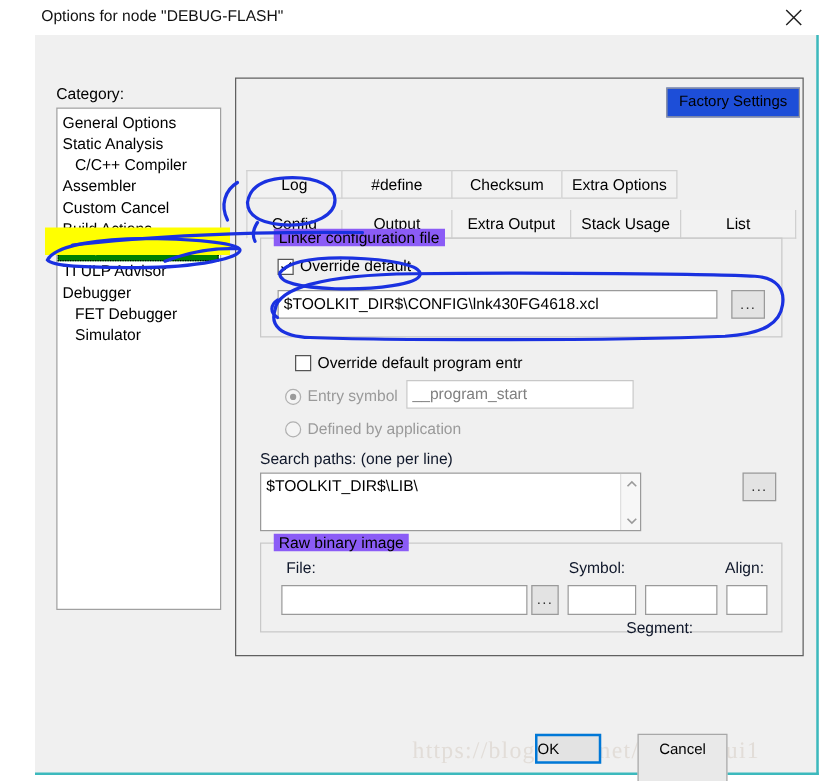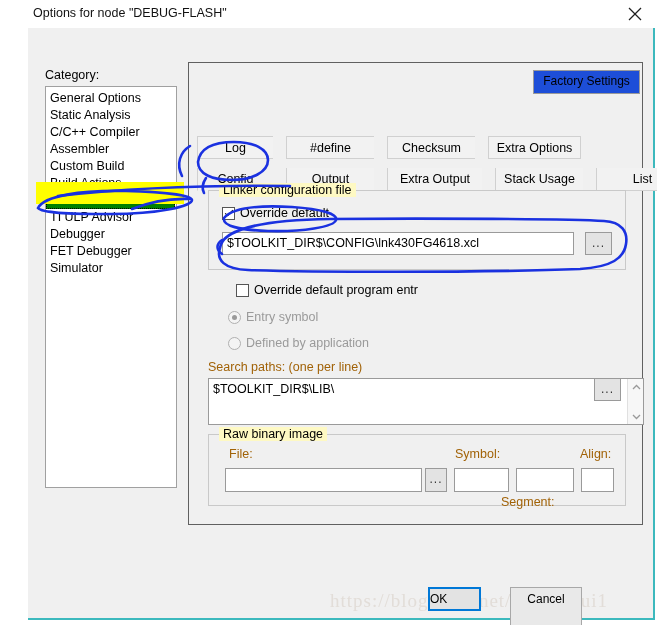--- a/index.html
+++ b/index.html
@@ -75,21 +75,21 @@
     padding-top: 3px;
   }
   .cat-item {
     height: 17px;
     line-height: 17px;
     font-size: 12.5px;
     padding-left: 4px;
     white-space: nowrap;
     color: #000;
   }
-  .cat-item.indent { padding-left: 4px; }
+  .cat-item.indent { padding-left: 14px; }
   .cat-item.selected {
     background: #008000;
     color: #ffff66;
     outline: 1px dotted #000;
     outline-offset: -1px;
     margin-right: 1px;
   }
 
   
   #options-panel {
@@ -116,21 +116,20 @@
 
   
   #tab-strip {
     position: absolute;
     left: 197px; top: 136px;
     width: 440px;
   }
   .tab-row {
     display: flex;
     height: 32px;
-    gap: 13px;
   }
   .tab {
     flex: 0 0 auto;
     height: 23px;
     line-height: 22px;
     font-size: 12.5px;
     text-align: center;
     background: #f2f2f2;
     border: 1px solid #d0d0d0;
     border-right: none;
@@ -154,21 +153,21 @@
   }
 
   .group {
     position: absolute;
     border: 1px solid #c9c9c9;
     box-sizing: border-box;
   }
   .group > .group-title {
     position: absolute;
     top: -8px; left: 10px;
-    background: #fef9c3;
+    background: #8b5cf6;
     padding: 0 4px;
     font-size: 12.5px;
     color: #000;
     white-space: nowrap;
   }
 
   #group-linker-config {
     left: 11px; top: 8px;
     width: 418px; height: 80px;
   }
@@ -255,28 +254,28 @@
     left: 3px; top: 3px;
     width: 5px; height: 5px;
     border-radius: 50%;
     background: #9a9a9a;
   }
 
   .static-label {
     position: absolute;
     font-size: 12.5px;
     white-space: nowrap;
-    color: #a16207;
+    color: #0f172a;
   }
 
   
   #search-paths-box {
     position: absolute;
     left: 11px; top: 196px;
-    width: 436px; height: 47px;
+    width: 305px; height: 47px;
     background: #fff;
     border: 1px solid #9a9a9a;
     box-sizing: border-box;
     overflow: hidden;
   }
   #search-paths-text {
     position: absolute;
     left: 4px; top: 3px;
     font-size: 12.5px;
     white-space: pre;
@@ -382,21 +381,21 @@
   <svg id="highlighter" width="657" height="625">
     <rect x="36" y="182" width="148" height="22" fill="#ffff00"></rect>
   </svg>
 
   <div id="category-label">Category:</div>
   <div id="category-list">
     <div class="cat-item">General Options</div>
     <div class="cat-item">Static Analysis</div>
     <div class="cat-item indent">C/C++ Compiler</div>
     <div class="cat-item">Assembler</div>
-    <div class="cat-item">Custom Build</div>
+    <div class="cat-item">Custom Cancel</div>
     <div class="cat-item">Build Actions</div>
     <div class="cat-item selected">Linker</div>
     <div class="cat-item">TI ULP Advisor</div>
     <div class="cat-item">Debugger</div>
     <div class="cat-item indent">FET Debugger</div>
     <div class="cat-item indent">Simulator</div>
   </div>
 
   <div id="options-panel"></div>
   <div id="factory-settings">Factory Settings</div>
@@ -430,20 +429,21 @@
     <div class="browse-btn" style="left:388px; top:50px; width:27px; height:23px; line-height:20px;">...</div>
 
     <div class="chk" style="left:11px; top:101px;padding-left:28px;">
       <span class="box"></span>
       <span>Override default program entr</span>
     </div>
     <div class="radio" style="left:31px; top:128px;">
       <span class="dot on"></span>
       <span>Entry symbol</span>
     </div>
+    <div class="textbox disabled" style="left:128px; top:122px; width:182px; height:23px;">__program_start</div>
     <div class="radio" style="left:31px; top:154px;">
       <span class="dot"></span>
       <span>Defined by application</span>
     </div>
 
     <div class="static-label" style="left:11px; top:178px;">Search paths:  (one per line)</div>
     <div id="search-paths-box">
       <div id="search-paths-text">$TOOLKIT_DIR$\LIB\</div>
       <div id="search-paths-scroll">
         <div class="scroll-arrow up">

